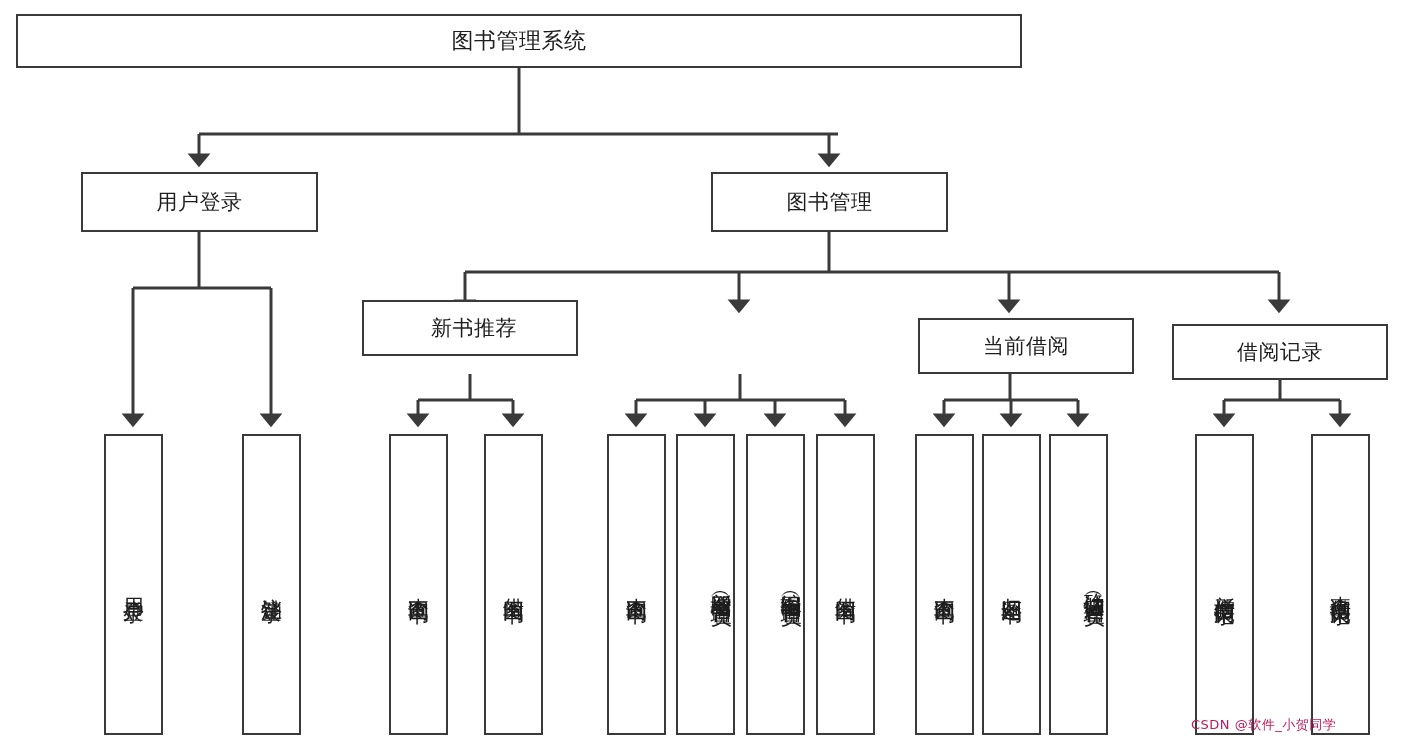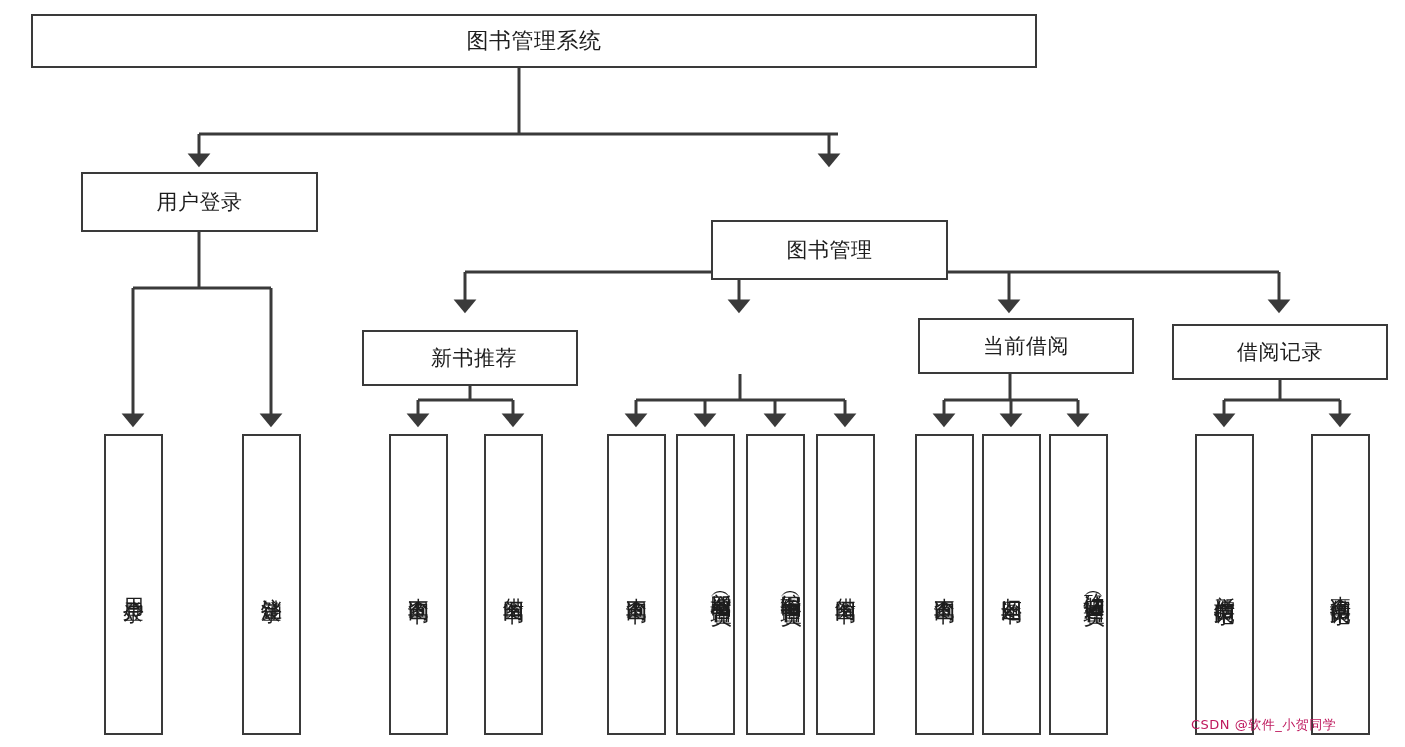--- a/index.html
+++ b/index.html
@@ -113,26 +113,26 @@
       <path d="M1011,400 L1011,420" marker-end="url(#ah)"></path>
       <path d="M1078,400 L1078,420" marker-end="url(#ah)"></path>
 
       <path d="M1280,374 L1280,400"></path>
       <path d="M1224,400 L1340,400"></path>
       <path d="M1224,400 L1224,420" marker-end="url(#ah)"></path>
       <path d="M1340,400 L1340,420" marker-end="url(#ah)"></path>
     </g>
   </svg>
 
-  <div class="node h root" style="left:31px; top:14px; width:1006px; height:54px;">图书管理系统</div>
+  <div class="node h root" style="left:16px; top:14px; width:1006px; height:54px;">图书管理系统</div>
 
   <div class="node h" style="left:81px; top:172px; width:237px; height:60px;">用户登录</div>
-  <div class="node h" style="left:711px; top:172px; width:237px; height:60px;margin-top:48px;">图书管理</div>
+  <div class="node h" style="left:711px; top:172px; width:237px; height:60px;">图书管理</div>
 
-  <div class="node h" style="left:362px; top:330px; width:216px; height:56px;padding-left:8px;">新书推荐</div>
+  <div class="node h" style="left:362px; top:300px; width:216px; height:56px;padding-left:8px;">新书推荐</div>
   <div class="node h" style="left:902px; top:318px; width:216px; height:56px;margin-left:16px;">当前借阅</div>
   <div class="node h" style="left:1172px; top:324px; width:216px; height:56px;">借阅记录</div>
 
   <div class="node v" style="left:104px; top:434px; width:59px; height:301px;">用户登录</div>
   <div class="node v" style="left:242px; top:434px; width:59px; height:301px;">注销登录</div>
 
   <div class="node v" style="left:389px; top:434px; width:59px; height:301px;">查询图书</div>
   <div class="node v" style="left:484px; top:434px; width:59px; height:301px;">借阅图书</div>
 
   <div class="node v" style="left:607px; top:434px; width:59px; height:301px;">查询图书</div>

